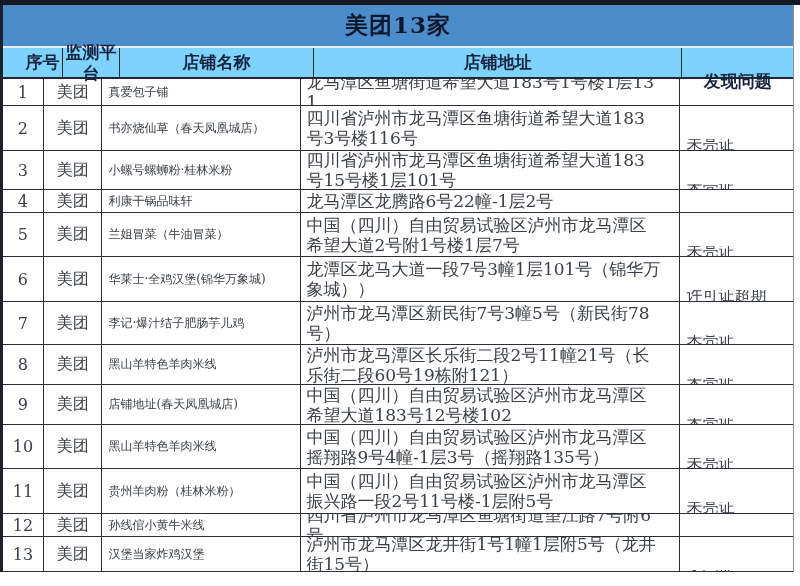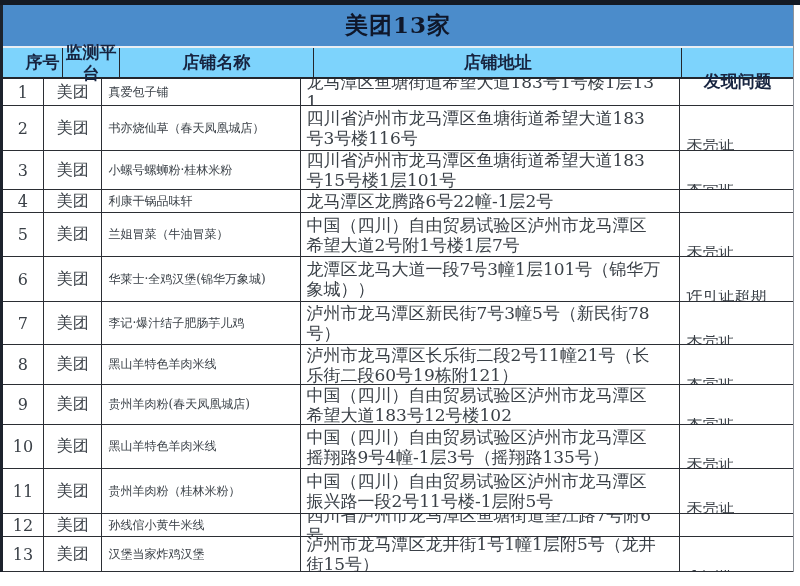--- a/index.html
+++ b/index.html
@@ -162,21 +162,21 @@
       <div class="cell w-name c-name">黑山羊特色羊肉米线</div>
       <div class="cell w-addr c-addr">
           <span>泸州市龙马潭区长乐街二段2号11幢21号（长乐街二段60号19栋附121）</span>
         </div>
       <div class="cell w-issue c-issue">未亮证</div>
     </div>
 
     <div class="row" style="height:40px">
       <div class="cell w-no c-no">9</div>
       <div class="cell w-pf c-pf">美团</div>
-      <div class="cell w-name c-name">贵州羊肉粉(春天凤凰城店)</div>
+      <div class="cell w-name c-name">店铺地址(春天凤凰城店)</div>
       <div class="cell w-addr c-addr">
           <span>中国（四川）自由贸易试验区泸州市龙马潭区希望大道183号12号楼102</span>
         </div>
       <div class="cell w-issue c-issue">未亮证</div>
     </div>
 
     <div class="row" style="height:44px">
       <div class="cell w-no c-no">10</div>
       <div class="cell w-pf c-pf">美团</div>
       <div class="cell w-name c-name">黑山羊特色羊肉米线</div>

